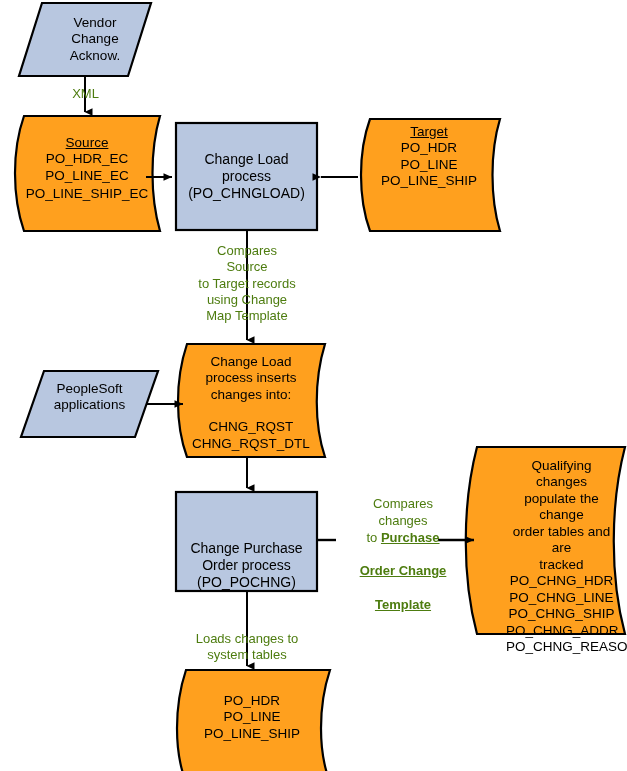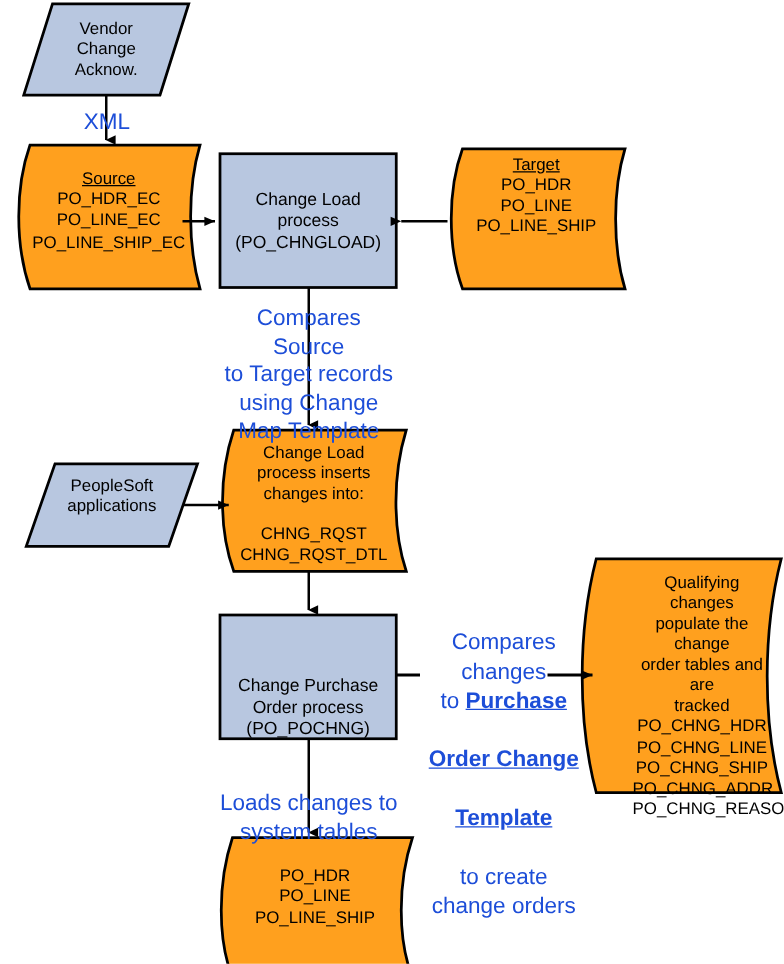--- a/index.html
+++ b/index.html
@@ -30,22 +30,22 @@
     align-items: center;
     justify-content: center;
     text-align: center;
     color: #000000;
     line-height: 1.22;
   }
   .node .txt { width: 100%; padding: 0 4px; white-space: pre-line; }
   .lbl {
     position: absolute;
     text-align: center;
-    color: #1d4ed8;
-    font-size: 18px;
+    color: #4d7c0f;
+    font-size: 13px;
     line-height: 1.25;
     white-space: pre-line;
   }
   .shape-text { font-size: 13.5px; }
   .proc-text  { font-size: 14px; }
   .para-text  { font-size: 13.5px; }
   .u { text-decoration: underline; }
   .b { font-weight: bold; text-decoration: underline; }
 </style>
 </head>
@@ -95,21 +95,21 @@
     <line x1="147" y1="404" x2="183" y2="404" stroke="#000" stroke-width="2" marker-end="url(#arrowRight)"></line>
 
     <line x1="247" y1="457" x2="247" y2="488" stroke="#000" stroke-width="2" marker-end="url(#arrowDown)"></line>
 
     <line x1="317" y1="540" x2="336" y2="540" stroke="#000" stroke-width="2.4"></line>
     <line x1="438" y1="540" x2="474" y2="540" stroke="#000" stroke-width="2.4" marker-end="url(#arrowRight)"></line>
 
     <line x1="247" y1="591" x2="247" y2="666" stroke="#000" stroke-width="2" marker-end="url(#arrowDown)"></line>
   </svg>
 
-  <div class="node para-text" style="left:19px; top:3px; width:132px; height:73px;text-align:center;">
+  <div class="node para-text" style="left:29px; top:3px; width:132px; height:73px;text-align:center;">
     <span class="txt">Vendor
 Change
 Acknow.</span>
   </div>
 
   <div class="node shape-text" style="left:14px; top:116px; width:146px; height:115px; flex-direction:column; justify-content:flex-start; padding-top:19px;">
     <span class="txt u">Source</span>
     <span class="txt">PO_HDR_EC
 PO_LINE_EC</span>
     <span class="txt" style="margin-top:2px;">PO_LINE_SHIP_EC</span>
@@ -175,17 +175,15 @@
 
   <div class="lbl" style="left:172px; top:607px; width:150px;margin-top:24px;">Loads changes to
 system tables</div>
 
   <div class="lbl" style="left:334px; top:479px; width:138px; line-height:1.3;">
     <span>Compares
 changes
 to </span><span class="b">Purchase</span><br>
     <span class="b">Order Change</span><br>
     <span class="b">Template</span><br>
-    <span style="white-space:pre-line;">to create
-change orders</span>
   </div>
 
 </div>
 
 </body></html>

